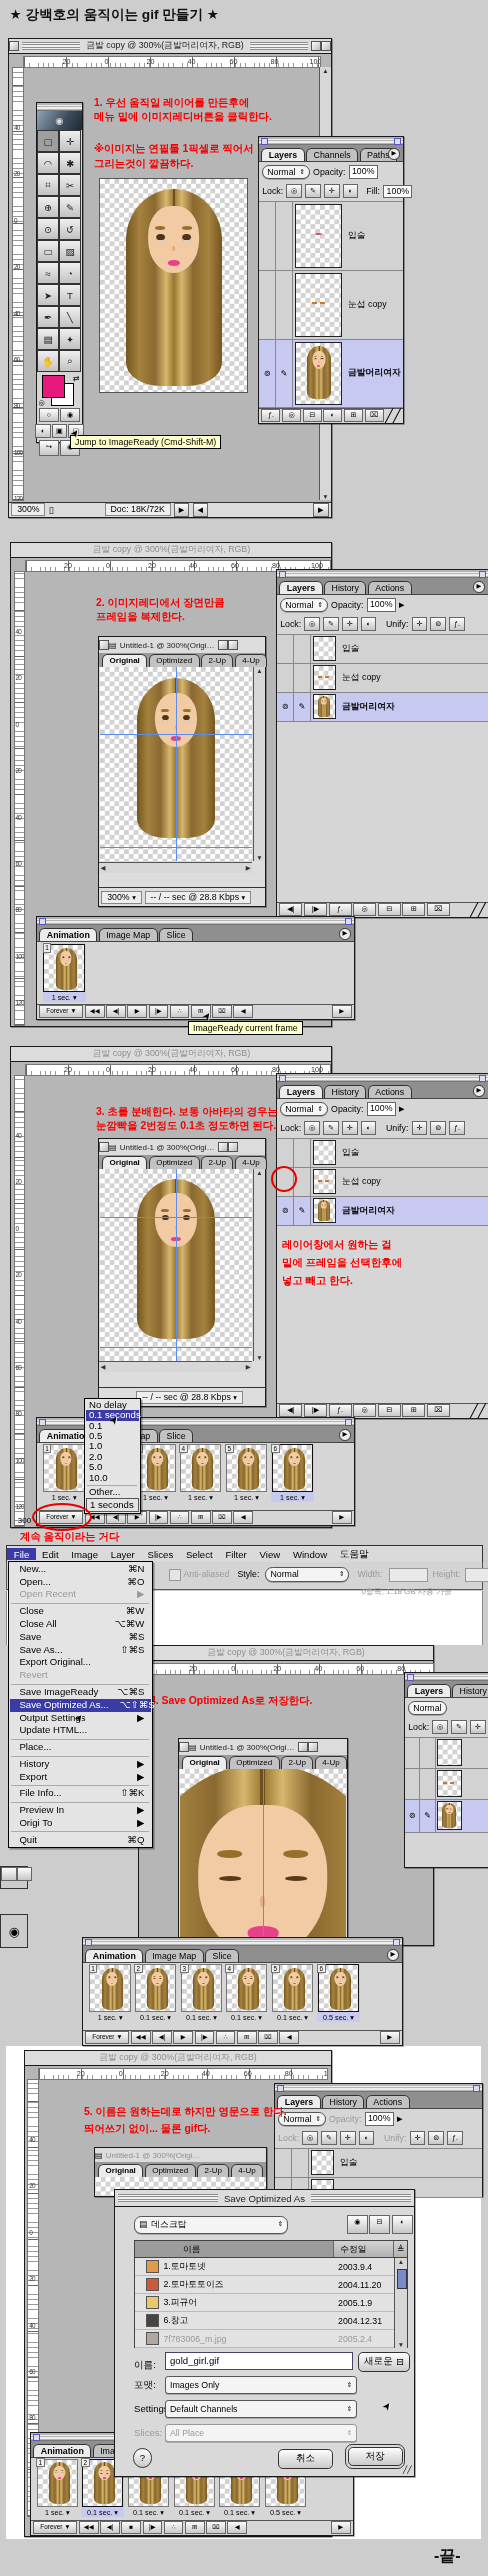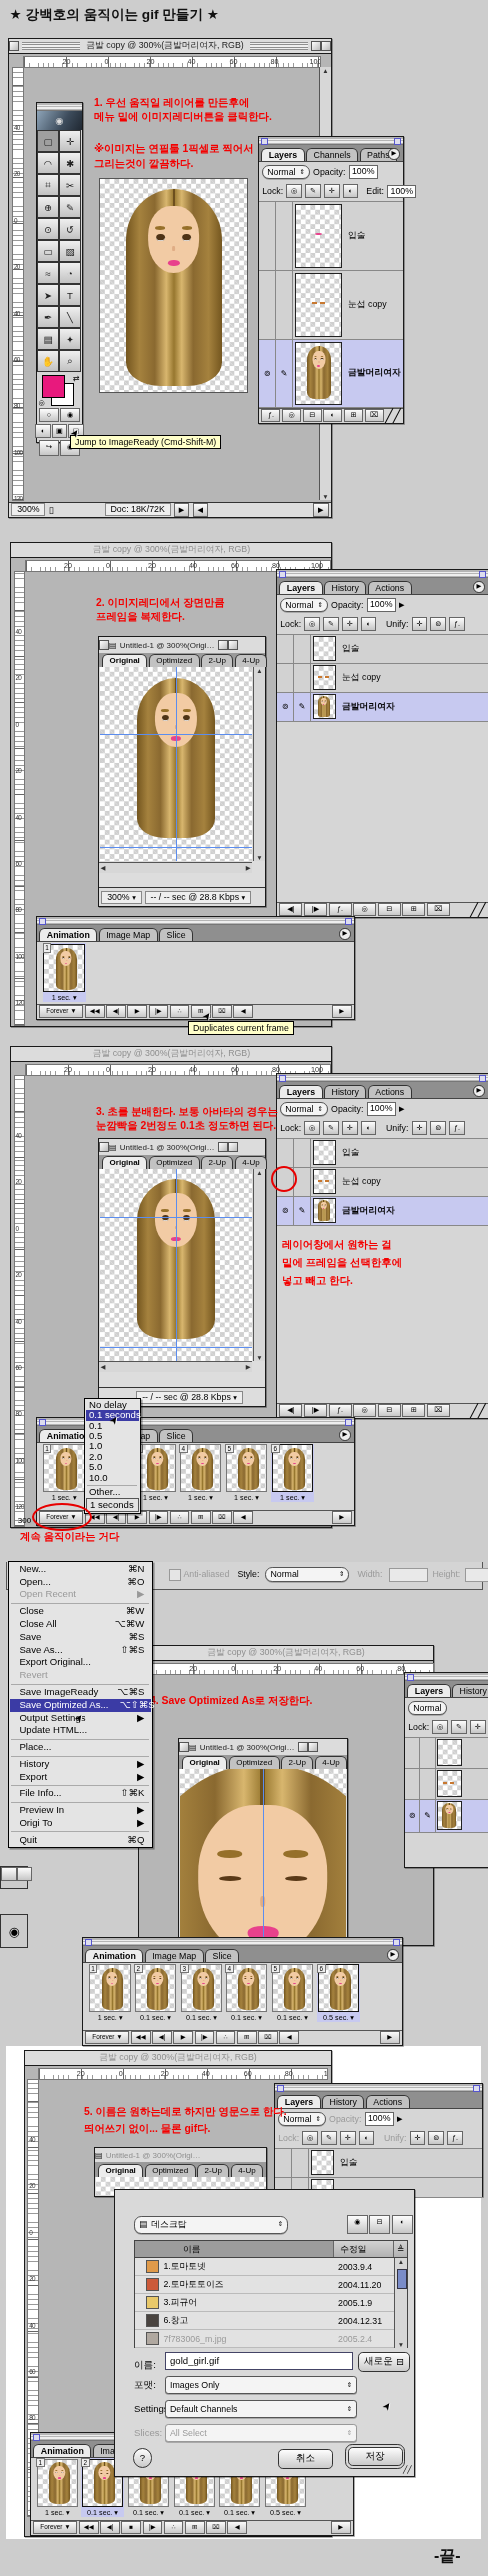--- a/index.html
+++ b/index.html
@@ -278,21 +278,21 @@
         </span>
       <span>Opacity:</span>
       <span class="valbox">100%</span>
     </div>
     <div class="prow">
       <span>Lock:</span>
       <span class="sqbtn">◎</span>
       <span class="sqbtn">✎</span>
       <span class="sqbtn">✛</span>
       <span class="sqbtn">◐</span>
-      <span style="margin-left:4.8px">Edit:</span>
+      <span style="margin-left:4.8px">Fill:</span>
       <span class="valbox">100%</span>
     </div>
     <div class="lrows">
       <div class="lrow" style="height:68px">
         <div class="lcell" style="width:16px"></div>
         <div class="lcell" style="width:16px"></div>
         <div class="lthumb checker" style="width:45px;height:62px">
           <div class="abs" style="left:44%;top:46%;width:6.4px;height:2.4px;background:#e8418c;border-radius:50%"></div>
         </div>
         <div class="lname">입술</div>
@@ -535,21 +535,21 @@
       <span class="tbtn">▶</span>
       <span class="tbtn">|▶</span>
       <span class="tbtn">∴</span>
       <span class="tbtn">⊞</span>
       <span class="tbtn">⌧</span>
       <span class="tbtn">◀</span>
       <span class="tbtn" style="margin-left:auto">▶</span>
     </div>
   </div>
   <div class="cursor" style="left:202px;top:1010px">➤</div>
-  <div class="tooltip" style="left:188px;top:1021px">Duplicates current frame</div>
+  <div class="tooltip" style="left:188px;top:1021px">ImageReady current frame</div>
 
   <div class="win inactive" style="left:10.4px;top:1046px;width:320px;height:480px">
     <div class="tbar">
       <div class="tstripe"></div>
         <div class="ttext">금발 copy @ 300%(금발머리여자, RGB)</div>
         <div class="tstripe"></div>
     </div>
     <div class="hruler" style="left:13.6px;top:17px;width:304px">
   <span style="left:38px">20</span>
   <span style="left:80px">0</span>
@@ -851,34 +851,49 @@
         <span>Other...</span>
       </div>
     <div class="mi fs10" style="height:12px;line-height:12px;padding:0 3.2px;border:0.8px solid #555;margin-top:0.8px">
         <span>1 seconds</span>
       </div>
   </div>
   <div class="cursor" style="left:109px;top:1414px">➤</div>
   <div class="redring" style="left:32px;top:1503px;width:56px;height:24px;border-radius:50%"></div>
   <div class="redtext" style="left:20px;top:1530px">계속 움직이라는 거다</div>
 
+  <div class="abs" style="left:6.4px;top:1545px;width:475px;height:16px;background:#dadada;border:0.8px solid #333;border-bottom:1.6px solid #335;display:flex;align-items:center;gap:0;font-size:9.6px">
+    <span style="background:#3b3ba5;color:#fff;padding:0.8px 6.4px">File</span>
+    <span style="padding:0.8px 6.4px">Edit</span>
+    <span style="padding:0.8px 6.4px">Image</span>
+    <span style="padding:0.8px 6.4px">Layer</span>
+    <span style="padding:0.8px 6.4px">Slices</span>
+    <span style="padding:0.8px 6.4px">Select</span>
+    <span style="padding:0.8px 6.4px">Filter</span>
+    <span style="padding:0.8px 6.4px">View</span>
+    <span style="padding:0.8px 6.4px">Window</span>
+    <span style="padding:0.8px 6.4px">도움말</span>
+  </div>
 
   <div class="abs" style="left:6.4px;top:1562px;width:475px;height:27px;background:#d4d4d4;border:0.8px solid #555;border-top:none">
     <span class="abs" style="left:162px;top:7.2px;width:9.6px;height:9.6px;border:0.8px solid #999;background:#e5e5e5"></span>
     <span class="abs fs11 dim" style="left:176px;top:7.2px">Anti-aliased</span>
     <span class="abs fs11" style="left:230px;top:7.2px">Style:</span>
     <span class="dd abs" style="left:258px;top:4.8px;width:74px;justify-content:space-between">
         <span>Normal</span>
         <span class="st">⇕</span>
       </span>
     <span class="abs fs11 dim" style="left:350px;top:7.2px">Width:</span>
     <span class="abs" style="left:382px;top:5.6px;width:37px;height:12px;border:0.8px solid #999;background:#e9e9e9"></span>
     <span class="abs fs11 dim" style="left:425px;top:7.2px">Height:</span>
     <span class="abs" style="left:458px;top:5.6px;width:32px;height:12px;border:0.8px solid #999;background:#e9e9e9"></span>
   </div>
+  <div class="abs" style="left:6.4px;top:1591px;width:475px;height:54px;background:#fff;border-left:0.8px solid #888;border-right:0.8px solid #888">
+    <span class="abs fs10 dim" style="left:354px;top:-4.8px">0항목, 1.18 GB 사용 가능</span>
+  </div>
 
   <div class="win inactive" style="left:138px;top:1645px;width:294px;height:299px">
     <div class="tbar">
       <div class="tstripe"></div>
         <div class="ttext">금발 copy @ 300%(금발머리여자, RGB)</div>
         <div class="tstripe"></div>
     </div>
     <div class="hruler" style="left:11.2px;top:17px;width:282px">
   <span style="left:38px">20</span>
   <span style="left:80px">0</span>
@@ -1297,20 +1312,25 @@
     <div style="position:absolute;left:0;right:0;top:14.4px;height:14.4px;background:#9a9a9a;display:flex;align-items:flex-end;padding-left:3.2px;gap:1.6px">
       <div class="ptab on" style="font-size:8px">Original</div>
       <div class="ptab" style="font-size:8px">Optimized</div>
       <div class="ptab" style="font-size:8px">2-Up</div>
       <div class="ptab" style="font-size:8px">4-Up</div>
     </div>
     <div class="checker abs" style="left:0.8px;top:29px;width:170px;height:17.6px"></div>
   </div>
 
   <div class="win" style="left:114px;top:2189px;width:299px;height:286px;z-index:25;background:#d9d9d9">
+    <div class="tbar" style="height:16px">
+      <div class="tstripe"></div>
+      <div class="ttext" style="font-size:9.6px">Save Optimized As</div>
+      <div class="tstripe"></div>
+    </div>
     <span class="dd abs" style="left:19px;top:25.6px;width:144px;justify-content:space-between;height:16px">
       <span style="display:inline-flex;align-items:center;gap:4px">
           <span>▤</span>
           <span>데스크탑</span>
         </span>
       <span class="st">⇕</span>
     </span>
     <span class="sqbtn abs" style="left:232px;top:25px;width:19px;height:17px"><span>◉</span></span>
     <span class="sqbtn abs" style="left:254px;top:25px;width:19px;height:17px"><span>⊟</span></span>
     <span class="sqbtn abs" style="left:277px;top:25px;width:19px;height:17px"><span>◐</span></span>
@@ -1367,21 +1387,21 @@
         <span>Images Only</span>
         <span class="st">⇕</span>
       </span>
     <span class="abs fs12" style="left:19px;top:213px">Settings:</span>
     <span class="dd abs" style="left:50px;top:210px;width:182px;height:16px;justify-content:space-between;border-radius:3.2px">
         <span>Default Channels</span>
         <span class="st">⇕</span>
       </span>
     <span class="abs fs12 dim" style="left:19px;top:237px">Slices:</span>
     <span class="dd abs dim" style="left:50px;top:234px;width:182px;height:16px;justify-content:space-between;border-radius:3.2px;border-color:#999">
-        <span>All Select</span>
+        <span>All Place</span>
         <span class="st">⇕</span>
       </span>
     <span class="btn abs" style="left:17.6px;top:258px;width:17.6px;height:17.6px;border-radius:50%">?</span>
     <span class="btn abs" style="left:163px;top:259px;width:53px;height:17.6px">취소</span>
     <span class="defring abs" style="left:230px;top:254px">
       <span class="btn" style="width:53px;height:17.6px">저장</span>
     </span>
     <span class="abs fs9" style="right:2.4px;bottom:1.6px">╱╱</span>
     <div class="cursor" style="left:267px;top:210px">➤</div>
   </div>

